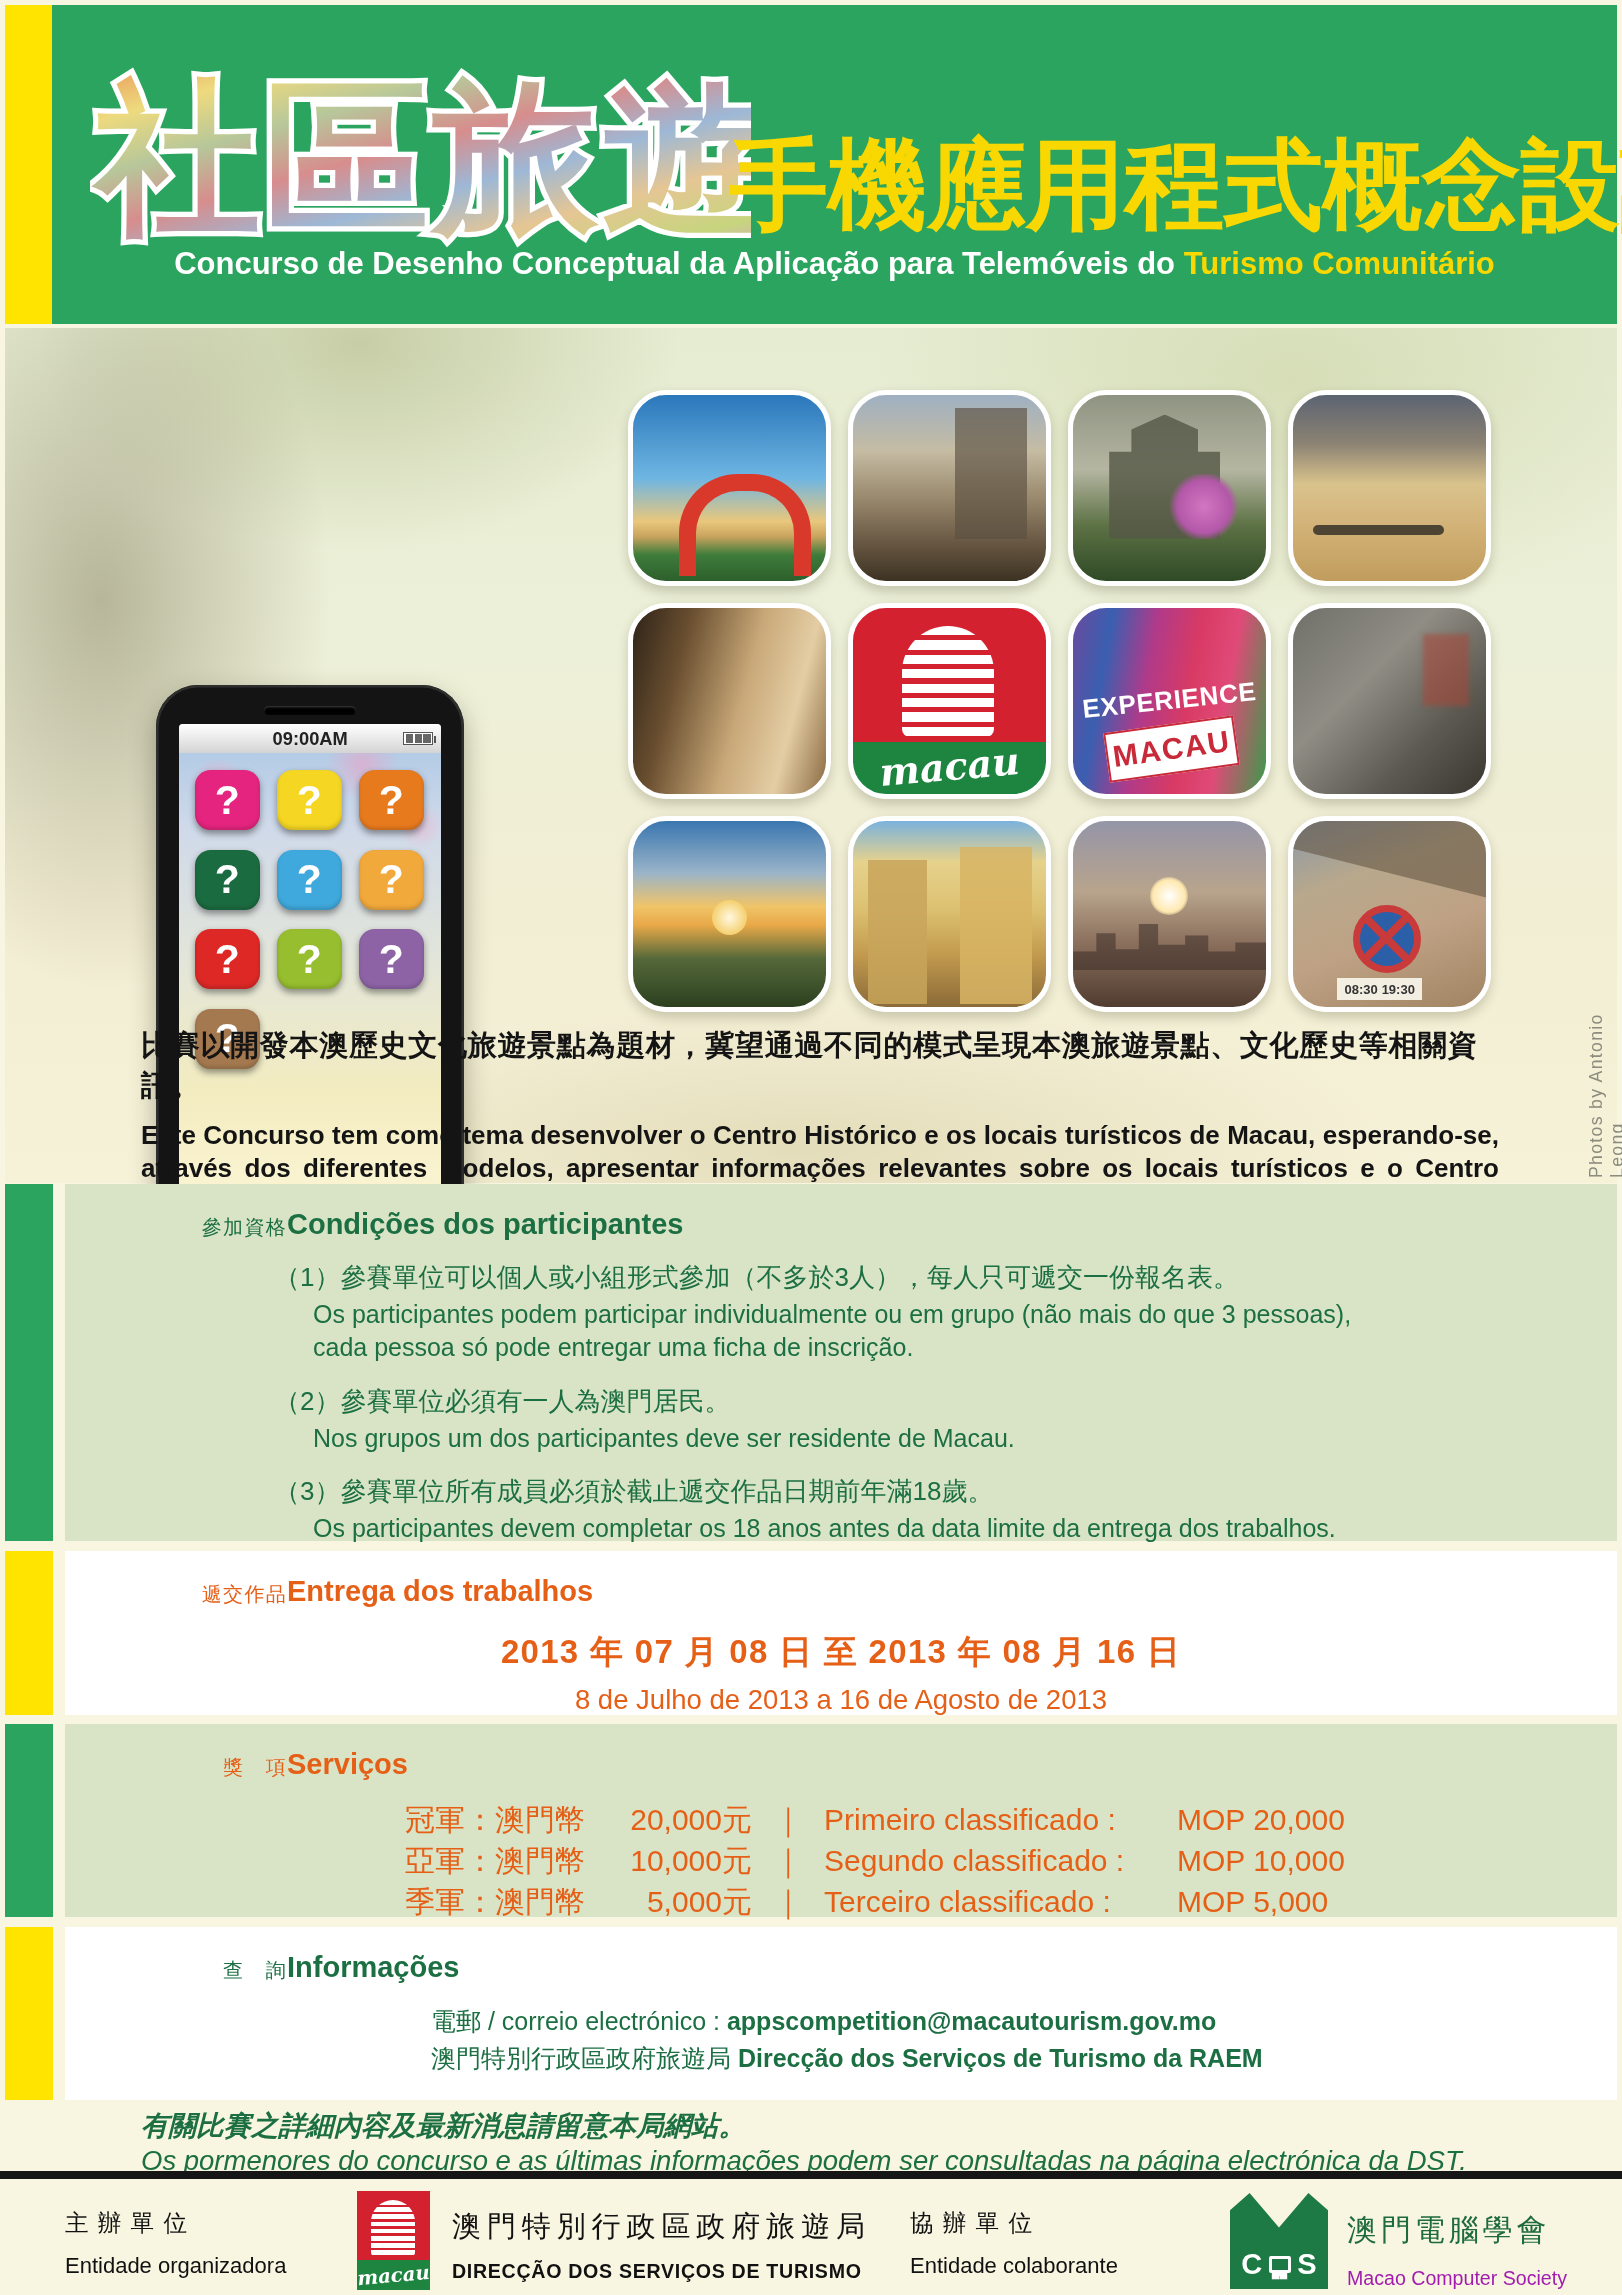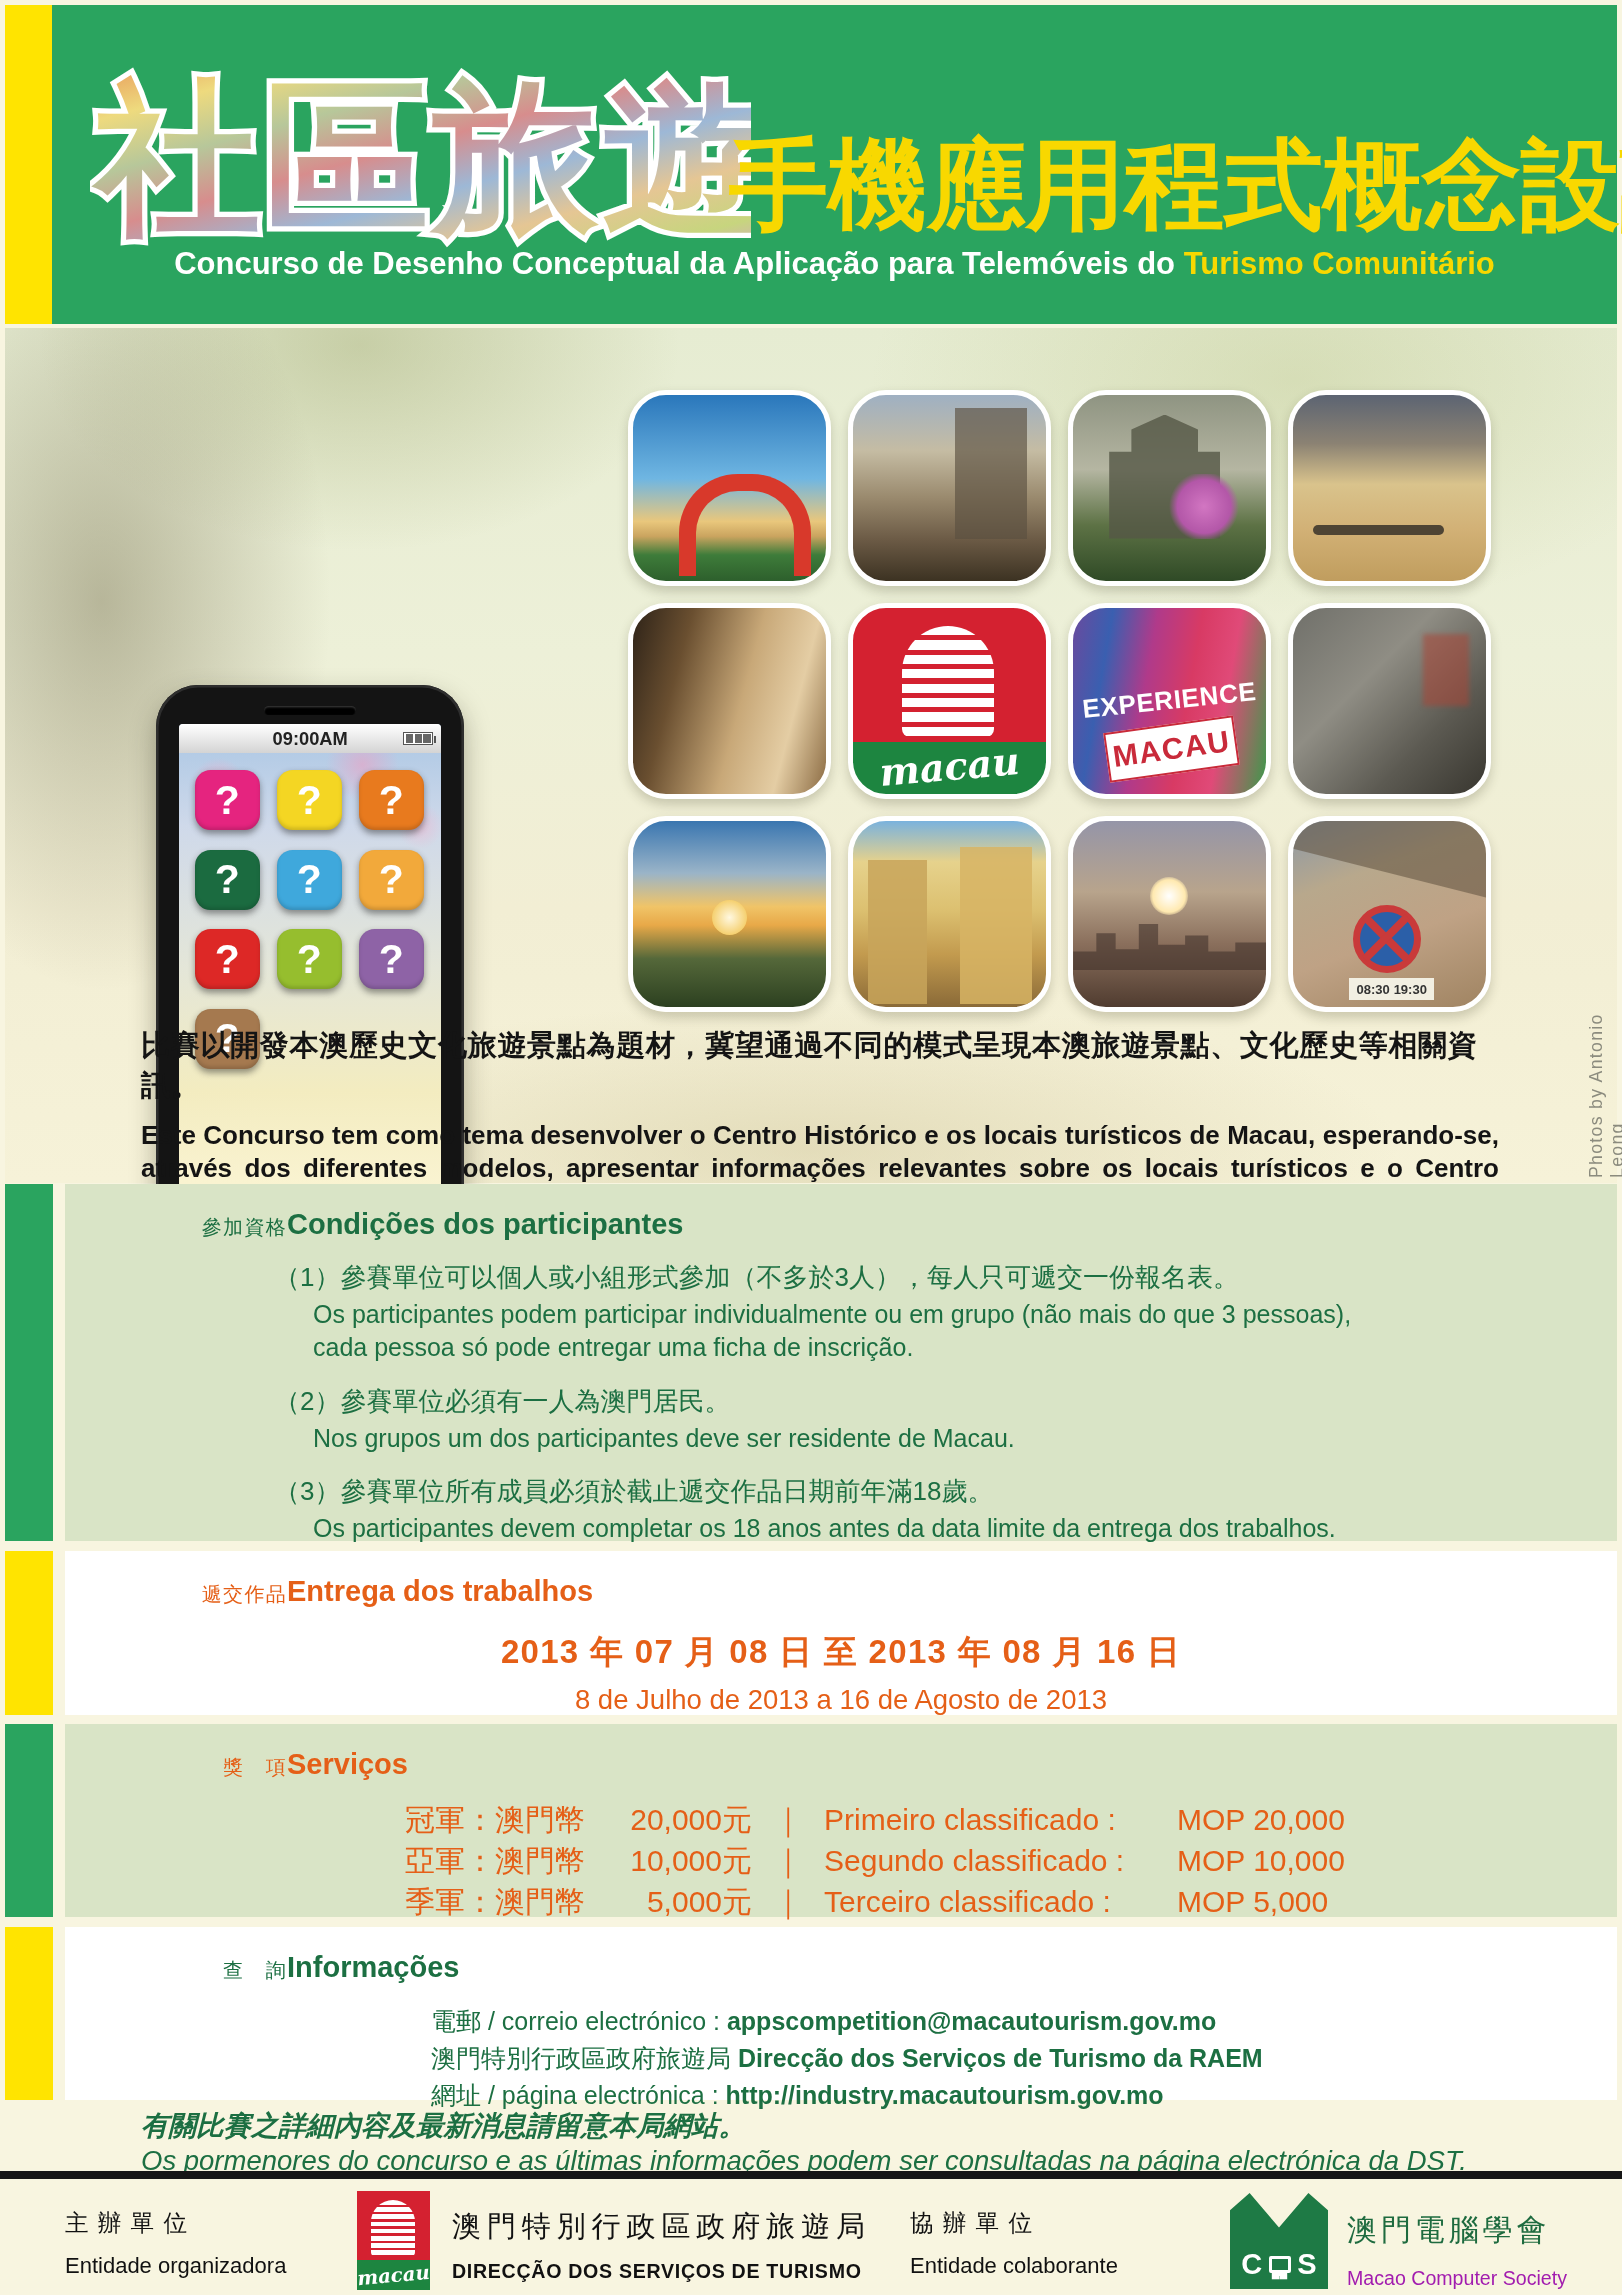--- a/index.html
+++ b/index.html
@@ -76,21 +76,21 @@
   .t-colonial:before { content:""; position:absolute; left:14.4px; top:39px; width:59px; height:144px; background:rgba(200,165,90,.85); }
   .t-colonial:after  { content:""; position:absolute; right:14.4px; top:26px; width:72px; height:157px; background:rgba(215,180,100,.85); }
   .t-suncity   { background:linear-gradient(180deg,#9595a8 0%,#b8a48c 38%,#8a6f5c 66%,#503c30 100%); }
   .t-suncity:before{ content:""; position:absolute; left:77px; top:56px; width:38px; height:38px; border-radius:50%; background:radial-gradient(#fff,#ffe9b0 60%,transparent 78%); }
   .t-suncity:after { content:""; position:absolute; left:0; bottom:37px; width:100%; height:46px; background:rgba(60,45,40,.55); clip-path:polygon(0 100%,0 60%,12% 60%,12% 20%,22% 20%,22% 55%,34% 55%,34% 0,44% 0,44% 45%,58% 45%,58% 25%,70% 25%,70% 60%,84% 60%,84% 40%,100% 40%,100% 100%); }
   .t-sign      { background:linear-gradient(160deg,#8a98a8 0%,#b8a88c 30%,#bfa285 60%,#a08462 100%); }
   .t-sign:before { content:""; position:absolute; left:0px; top:0px; width:203px; height:79px; background:rgba(95,80,62,.55); clip-path:polygon(0 0,100% 0,100% 100%,0 35%); }
   .no-park { position:absolute; left:60px; top:84px; width:68px; height:68px; border-radius:50%; background:#2b5fa8; border:7.9px solid #c93a3a; }
   .no-park:before, .no-park:after { content:""; position:absolute; left:-3.9px; top:22px; width:60px; height:7.9px; background:#c93a3a; transform:rotate(45deg); }
   .no-park:after { transform:rotate(-45deg); }
-  .sign-plate { position:absolute; left:56px; top:157px; width:85px; height:22px; background:#f2efe2; color:#333; font-size:13px; font-weight:bold; display:flex; align-items:center; justify-content:center; gap:3.9px; }
+  .sign-plate { position:absolute; left:44px; top:157px; width:85px; height:22px; background:#f2efe2; color:#333; font-size:13px; font-weight:bold; display:flex; align-items:center; justify-content:center; gap:3.9px; }
 
   .credit { left:1586px; top:982px; height:196px; writing-mode:vertical-rl; transform:rotate(180deg); color:#8b8b7e; font-size:17.7px; letter-spacing:1.3px; }
 
   
   .intro { left:141px; top:1026px; width:1358px; color:#141414; }
   .intro-zh { font-size:29px; font-weight:bold; letter-spacing:0.7px; }
   .intro-pt { margin-top:13px; font-size:26px; font-weight:bold; line-height:33px; text-align:justify; }
 
   
   .tab { left:5.2px; width:48px; }
@@ -294,21 +294,20 @@
 
 <div class="abs tab tab-yellow" style="top:1927px; height:173px;"></div>
 <div class="abs box box-yellow" style="top:1927px; height:173px;">
   <div class="sec-head green-txt">
     <span class="zh">查　詢</span>
     <span class="pt">Informações</span>
   </div>
   <div class="contact">
     <p><span>電郵 / correio electrónico : </span><b>appscompetition@macautourism.gov.mo</b></p>
     <p><span>澳門特別行政區政府旅遊局 </span><b>Direcção dos Serviços de Turismo da RAEM</b></p>
-    <p><span>網址 / página electrónica : </span><b>http://industry.macautourism.gov.mo</b></p>
   </div>
 </div>
 
 <div class="abs closing-zh">有關比賽之詳細內容及最新消息請留意本局網站。</div>
 <div class="abs closing-pt">Os pormenores do concurso e as últimas informações podem ser consultadas na página electrónica da DST.</div>
 
 <div class="abs rule"></div>
 
 <div class="abs f-org-labels">
   <div class="footer-label-zh">主辦單位</div>

